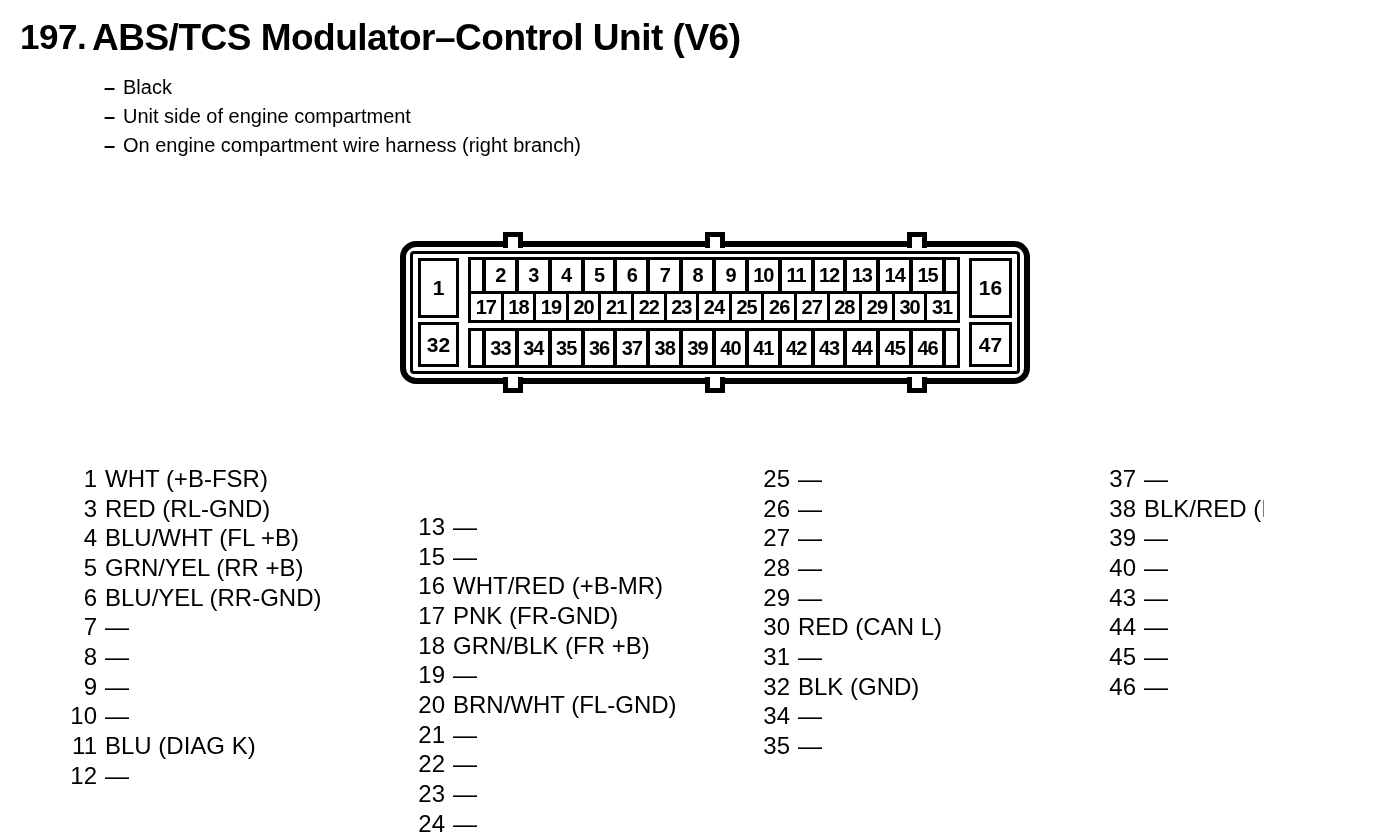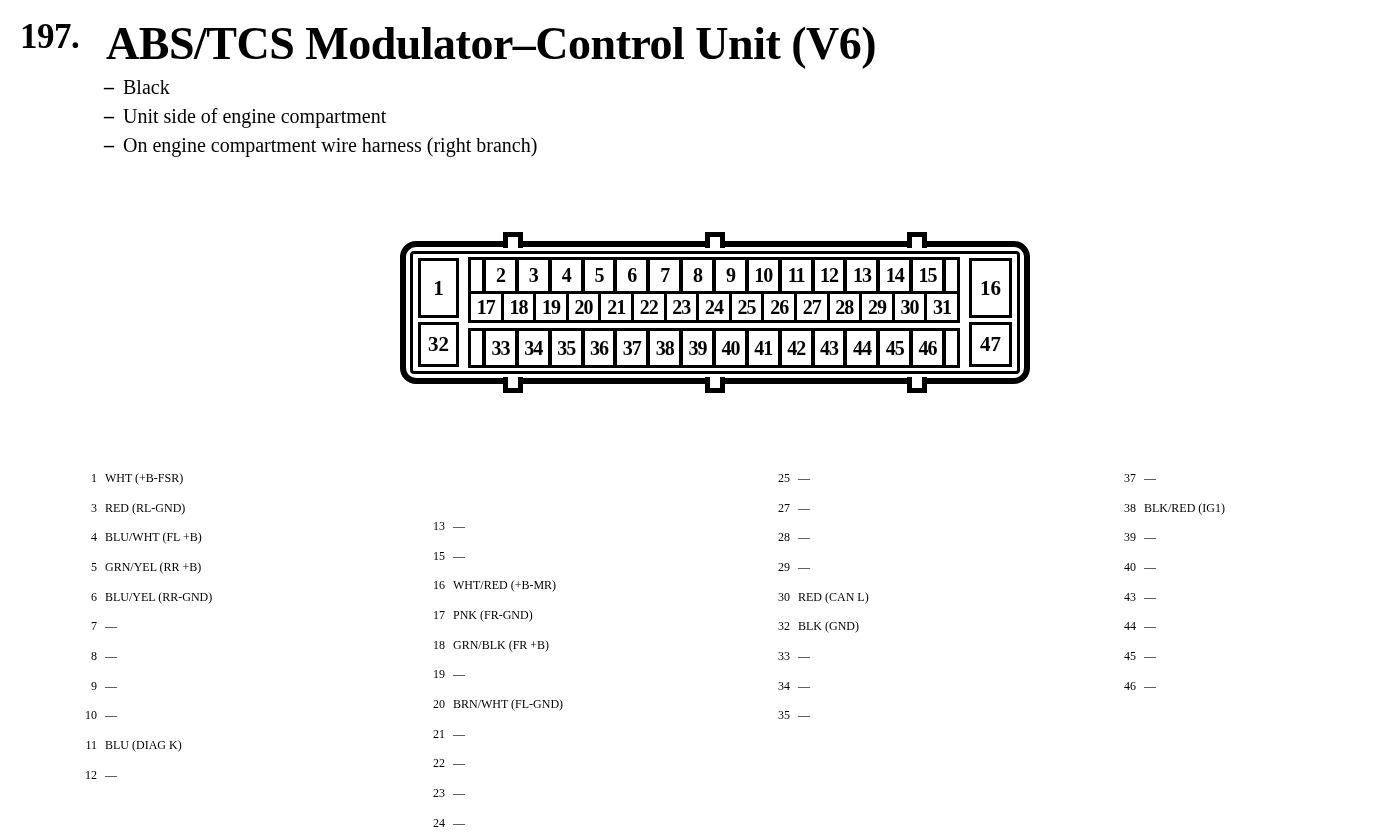--- a/index.html
+++ b/index.html
@@ -3,32 +3,32 @@
 <meta charset="utf-8">
 <style>
   * { box-sizing: border-box; margin: 0; padding: 0; }
   html, body { background: #ffffff; }
   .page {
     position: relative;
     width: 1264px;
     height: 834px;
     background: #ffffff;
     color: #000000;
-    font-family: Liberation Serif, serif;
+    font-family: Liberation Sans, sans-serif;
     overflow: hidden;
   }
 
   
   .title-num {
     position: absolute; left: 20px; top: 17px;
     font-size: 35px; font-weight: bold; letter-spacing: -0.5px;
   }
   .title-text {
-    position: absolute; left: 106px; top: 17px;
-    font-size: 46px; font-weight: bold; letter-spacing: -0.5px;
+    position: absolute; left: 92px; top: 17px;
+    font-size: 37px; font-weight: bold; letter-spacing: -0.5px;
     white-space: nowrap;
   }
   .notes { position: absolute; left: 104px; top: 73px; font-size: 20px; }
   .note-row { display: flex; line-height: 28.8px; white-space: nowrap; }
   .note-dash { display: inline-block; width: 19px; font-weight: bold; }
 
   
   .connector {
     position: absolute; left: 400px; top: 241px;
     width: 630px; height: 143px;
@@ -82,21 +82,21 @@
   .cells { flex: 1; display: flex; gap: 4px; }
   .pcell {
     flex: 1; background: #ffffff;
     display: flex; align-items: center; justify-content: center;
     font-weight: bold; font-size: 20px; letter-spacing: -1px;
   }
 
   
   .pin-col {
     position: absolute; top: 464px;
-    font-size: 12px; line-height: 29.65px; white-space: nowrap;
+    font-size: 24px; line-height: 29.65px; white-space: nowrap;
   }
   .pin-col.c1 { left: 67px; }
   .pin-col.c2 { left: 415px; margin-top: 48px; }
   .pin-col.c3 { left: 760px; }
   .pin-col.c4 { left: 1106px; }
   .pin-row .num {
     display: inline-block; width: 30px; text-align: right; margin-right: 8px;
   }
 </style>
 </head>
@@ -347,45 +347,48 @@
         <span class="num">24</span><span class="desc">—</span>
       </div>
     </div>
 
   <div class="pin-col c3">
 
       <div class="pin-row">
         <span class="num">25</span><span class="desc">—</span>
       </div>
 
+      <div class="pin-row">
+        <span class="num">26</span><span class="desc">—</span>
+      </div>
 
       <div class="pin-row">
         <span class="num">27</span><span class="desc">—</span>
       </div>
 
       <div class="pin-row">
         <span class="num">28</span><span class="desc">—</span>
       </div>
 
       <div class="pin-row">
         <span class="num">29</span><span class="desc">—</span>
       </div>
 
       <div class="pin-row">
         <span class="num">30</span><span class="desc">RED (CAN L)</span>
       </div>
 
+      <div class="pin-row">
+        <span class="num">31</span><span class="desc">—</span>
+      </div>
 
       <div class="pin-row">
         <span class="num">32</span><span class="desc">BLK (GND)</span>
       </div>
 
-      <div class="pin-row">
-        <span class="num">33</span><span class="desc">—</span>
-      </div>
 
       <div class="pin-row">
         <span class="num">34</span><span class="desc">—</span>
       </div>
 
       <div class="pin-row">
         <span class="num">35</span><span class="desc">—</span>
       </div>
 
     </div>

